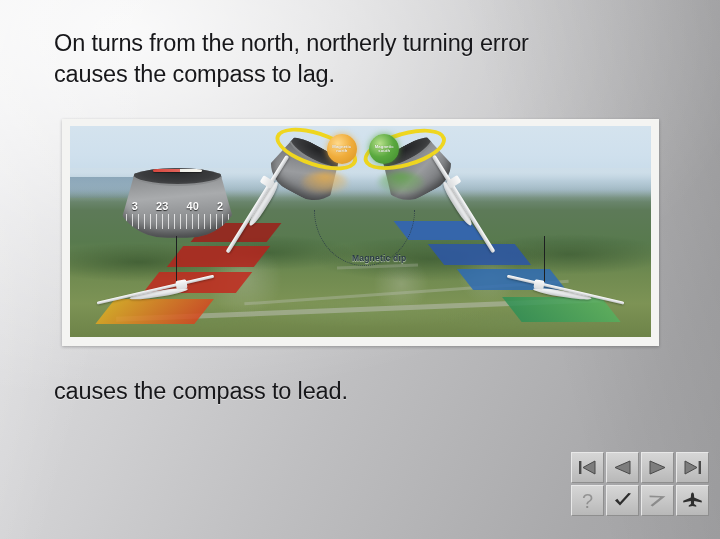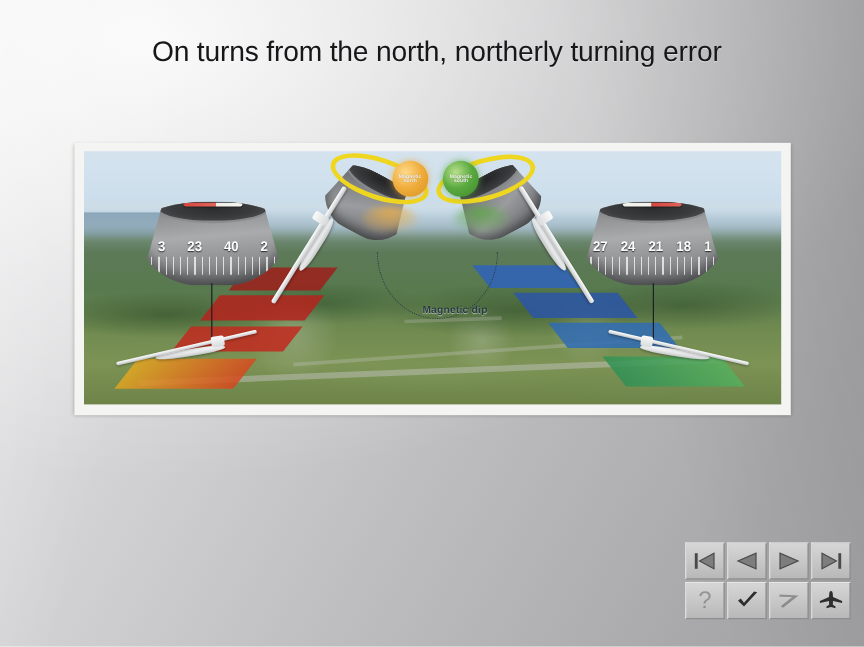--- a/index.html
+++ b/index.html
@@ -41,21 +41,21 @@
     width: 620px;
     color: #17171a;
     font-size: 23.5px;
     line-height: 1.30;
     letter-spacing: -0.15px;
     font-weight: 400;
     text-shadow: 0 1px 0 rgba(255,255,255,0.45);
   }
   #caption-top  { top: 28px; }
   #caption-bot  { top: 376px; }
-  .caption .ln { display: block; white-space: nowrap; text-align: center; }
+  .caption .ln { display: block; white-space: nowrap; }
 
   
   #figure {
     position: absolute;
     left: 62px;
     top: 119px;
     width: 597px;
     height: 227px;
     background: #f4f4f2;
     padding: 7px 8px 9px 8px;
@@ -300,20 +300,21 @@
   }
   .navbtn.dim svg, .navbtn.dim .glyph { opacity: .38; }
 </style>
 </head>
 <body>
 
 <div id="slide">
 
   <div class="caption" id="caption-top">
     <span class="ln">On turns from the north, northerly turning error</span>
+    <span class="ln">causes the compass to lag.</span>
   </div>
 
   <div id="figure">
     <div id="photo">
 
       <div class="haze"></div>
       <div class="sea"></div>
       <div class="terrain"></div>
       <div class="runway rw1"></div>
       <div class="runway rw2"></div>
@@ -338,35 +339,20 @@
             <span>3</span>
             <span>23</span>
             <span>40</span>
             <span>2</span>
           </div>
           <div class="ticks"></div>
         </div>
       </div>
       <div class="leader" style="left:18.2%;top:52%;height:22%;"></div>
 
-      <div class="compass-big" style="left:71%;top:20%;width:21%;height:33%;">
-        <div class="bowl">
-          <div class="bowl-top">
-            <div class="needle needle-w"></div>
-          </div>
-          <div class="dialnums">
-            <span>27</span>
-            <span>24</span>
-            <span>21</span>
-            <span>18</span>
-            <span>1</span>
-          </div>
-          <div class="ticks"></div>
-        </div>
-      </div>
       <div class="leader" style="left:81.5%;top:52%;height:22%;"></div>
 
       <div class="compass-tilt" style="left:34%;top:8%;width:13%;height:25%;transform:rotate(28deg);">
         <div class="tiltbody">
           <div class="tilt-top">
             <div class="tilt-needle"></div>
           </div>
         </div>
         <div class="tilt-ring"></div>
       </div>
@@ -414,20 +400,21 @@
       <div class="plane" style="left:57%;top:22%;width:20%;height:32%;transform:rotate(58deg);">
         <div class="fuselage" style="left:26%;top:44%;width:44%;height:13%;"></div>
         <div class="wing" style="left:2%;top:40%;width:98%;height:6.5%;"></div>
         <div class="tail" style="left:27%;top:28%;width:7%;height:20%;"></div>
       </div>
 
     </div>
   </div>
 
   <div class="caption" id="caption-bot">
+    <span class="ln">causes the compass to lead.</span>
   </div>
 
   <div id="navpanel">
 
     <div class="navbtn" title="First">
       <svg width="19" height="15" viewBox="0 0 19 15">
         <rect x="1" y="1" width="2.4" height="13" fill="#4a4a4a"></rect>
         <polygon points="17,1 17,14 5,7.5" fill="#7d7d7d" stroke="#4a4a4a" stroke-width="1"></polygon>
       </svg>
     </div>

